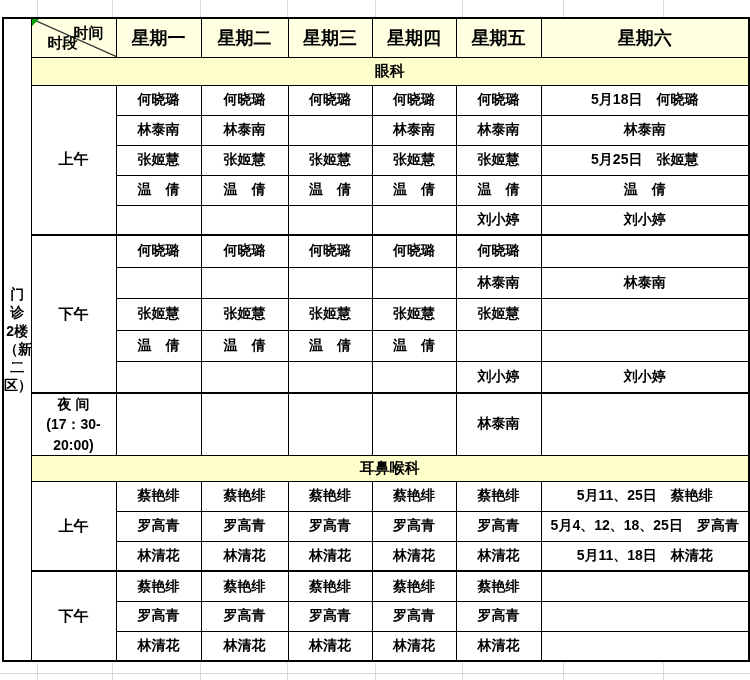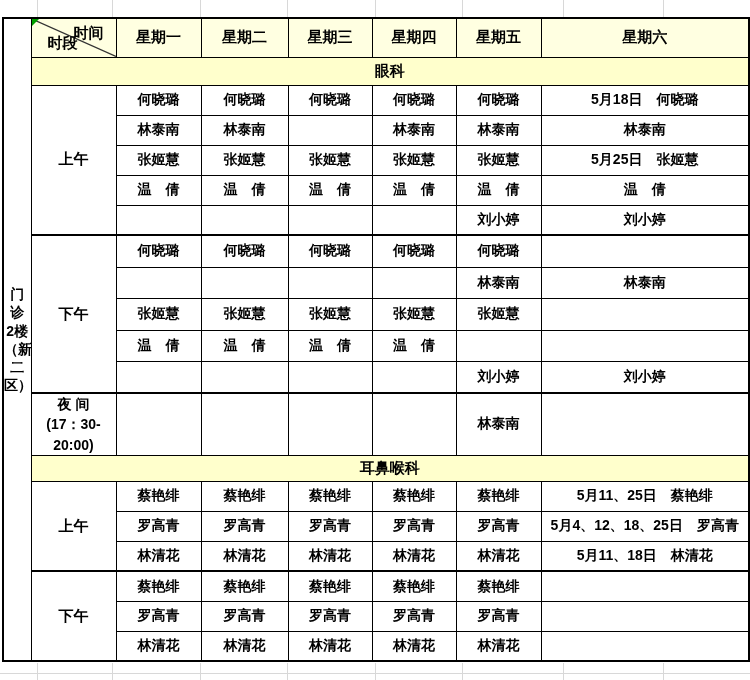--- a/index.html
+++ b/index.html
@@ -22,21 +22,21 @@
     vertical-align:middle;text-align:center;color:#000;
   }
   td.label-cell{
     font-weight:bold;font-size:14px;line-height:1.3;
     white-space:pre-line;border-right:2px solid var(--border,#000);
   }
   td.corner{position:relative;background:var(--hdr,#ffffe1);}
   td.corner svg{position:absolute;left:0;top:0;width:100%;height:100%;}
   td.corner .t{position:absolute;top:5px;right:12px;font-weight:bold;font-size:15px;}
   td.corner .b{position:absolute;bottom:4px;left:4px;font-weight:bold;font-size:15px;padding-left:12px;}
-  td.day-header{background:var(--hdr,#ffffe1);font-weight:bold;font-size:15px;font-family:Liberation Serif, serif;}
+  td.day-header{background:var(--hdr,#ffffe1);font-weight:bold;font-size:18px;font-family:Liberation Serif, serif;}
   td.band{
     background:var(--band,#ffffcc);font-weight:bold;font-size:15px;
     border-top:2px solid var(--border,#000);border-bottom:2px solid var(--border,#000);
   }
   td.period{
     font-weight:bold;font-size:15px;position:relative;
     border-right:2px solid var(--border,#000);
   }
   td.period.night{font-size:14px;white-space:pre-line;line-height:1.45;}
   td.cell{font-weight:bold;font-size:14px;white-space:pre-line;}

